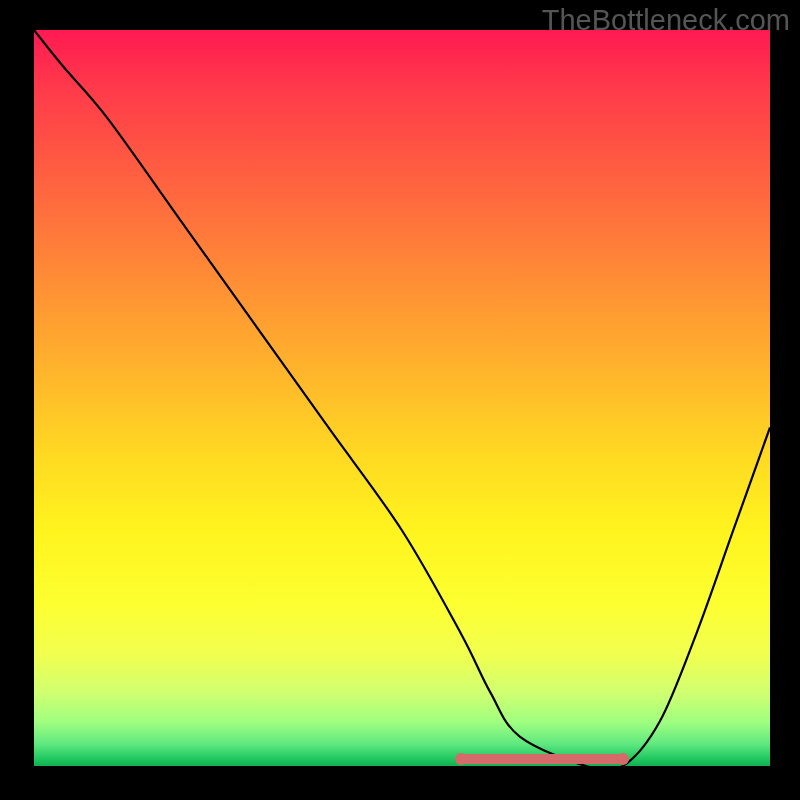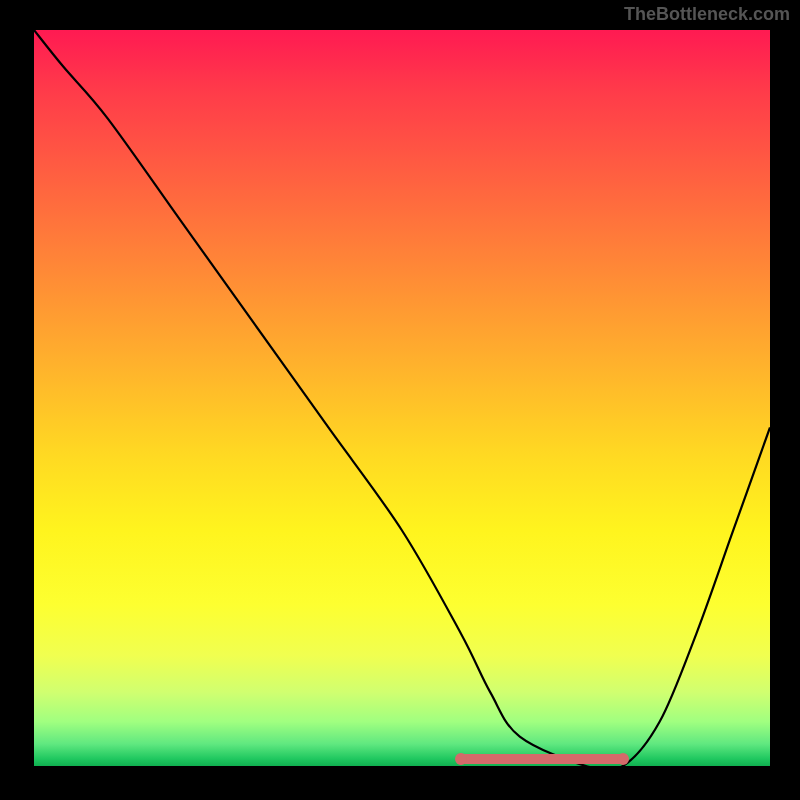--- a/index.html
+++ b/index.html
@@ -9,22 +9,22 @@
     background: #000;
     position: relative;
     font-family: Arial, sans-serif;
     overflow: hidden;
   }
   .watermark {
     position: absolute;
     top: 4px;
     right: 10px;
     color: #555;
-    font-size: 18px;
-    font-weight: bold;
+    font-size: 29px;
+    font-weight: normal;
     z-index: 10;
   }
   .plot-area {
     position: absolute;
     left: 34px;
     top: 30px;
     width: 736px;
     height: 736px;
     overflow: hidden;
   }

